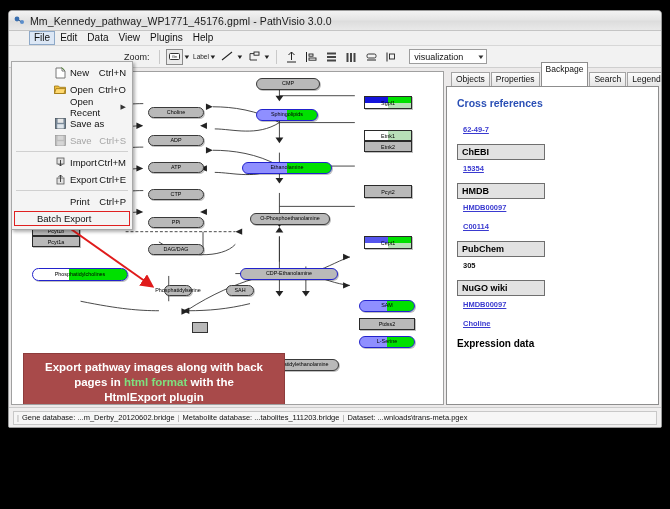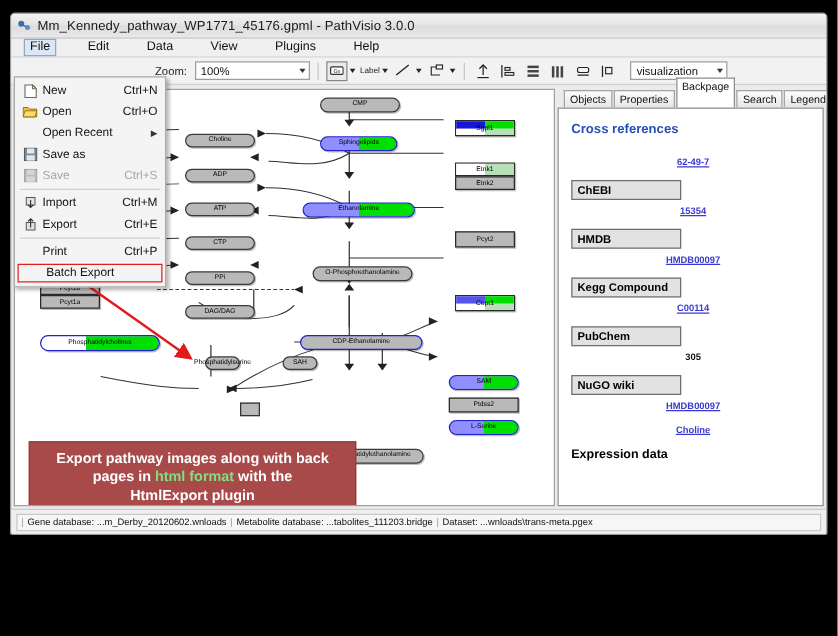--- a/index.html
+++ b/index.html
@@ -35,22 +35,22 @@
   }
   #titlebar .tb-icon svg { display:block; }
   #title-text {
     font-size:10.5px; color:#1a1a1a; white-space:nowrap;
     letter-spacing:.1px;
   }
 
   
   #menubar {
     height:15px; background:#f0f0f0; border-bottom:1px solid #d7d7d7;
-    display:flex; align-items:center; padding-left:10px;
-    position:relative; z-index:40;gap:20px;
+    display:flex; align-items:center; padding-left:20px;
+    position:relative; z-index:40;
   }
   .menu-item {
     font-size:10px; color:#111; padding:1px 5px; white-space:nowrap;
     line-height:12px; cursor:default;
   }
   .menu-item.open { background:#dce7f5; border:1px solid #8ea9c8; padding:0px 4px; }
 
   
   #toolbar {
     height:22px; background:#f2f2f2; border-bottom:1px solid #cfcfcf;
@@ -77,21 +77,21 @@
 
   
   #file-menu {
     position:absolute; left:2px; top:50px; width:122px;
     background:#f4f4f4; border:1px solid #a8a8a8;
     box-shadow:2px 2px 3px rgba(0,0,0,.3);
     z-index:60; padding:2px 0;
   }
   .fm-row {
     display:flex; align-items:center; height:17px;
-    padding:0 2px; position:relative;
+    padding:0 2px; position:relative;margin-left:36px;
   }
   .fm-ico { width:20px; display:flex; justify-content:center; align-items:center; flex:none; }
   .fm-label { font-size:9.5px; color:#111; flex:1; }
   .fm-label.disabled { color:#a6a6a6; }
   .fm-key { font-size:9.5px; color:#111; padding-right:4px; }
   .fm-key.disabled { color:#a6a6a6; }
   .fm-sub { font-size:7px; color:#333; padding-right:4px; }
   .fm-sep { height:1px; background:#d0d0d0; margin:2px 4px; }
   .fm-row.highlight {
     border:1.5px solid #e02020; margin:1px 2px; height:15px;
@@ -174,21 +174,21 @@
     padding:10px 12px 0 10px; position:relative;
   }
   .xref-title {
     font-size:10.5px; font-weight:bold; color:#2a4fb5; margin-bottom:16px;
   }
   .xref-db {
     width:88px; border:1px solid #6f6f6f; background:#e2e2e2;
     font-size:9px; font-weight:bold; color:#000;
     padding:2px 4px; margin-bottom:4px;
   }
-  .xref-val { font-size:7.5px; margin:0 0 10px 6px;text-align:center; }
+  .xref-val { font-size:7.5px; margin:0 0 10px 6px; }
   .xref-val a { color:#3a3ad0; text-decoration:underline; font-weight:bold; }
   .xref-val.plain { color:#111; font-weight:bold; text-decoration:none; }
   .expr-title { font-size:10px; font-weight:bold; color:#000; margin-top:2px; }
 
   
   #statusbar {
     position:absolute; left:0; right:0; bottom:0; height:20px;
     background:#f0efef; border-top:1px solid #cccccc;
     display:flex; align-items:center; padding:0 4px;
   }
@@ -220,24 +220,20 @@
     <div class="menu-item open">File</div>
     <div class="menu-item">Edit</div>
     <div class="menu-item">Data</div>
     <div class="menu-item">View</div>
     <div class="menu-item">Plugins</div>
     <div class="menu-item">Help</div>
   </div>
 
   <div id="toolbar">
     <span class="tb-label">Zoom:</span>
-    <div class="combo" id="zoom-combo">
-      <span>100%</span>
-      <span class="caret">▼</span>
-    </div>
     <div class="tb-sep"></div>
 
     <div class="tb-btn framed">
       <svg width="11" height="9" viewBox="0 0 11 9">
         <rect x="0.5" y="1.5" width="10" height="6" rx="1" fill="#fff" stroke="#333"></rect>
         <text x="5.5" y="6.4" font-size="4.2" text-anchor="middle" fill="#222" font-family="Liberation Sans">Gn</text>
       </svg>
     </div>
     <span class="tb-arrow">▼</span>
 
@@ -637,40 +633,39 @@
         <div class="xref-title">Cross references</div>
 
         <div class="xref-val"><a href="#">62-49-7</a></div>
 
         <div class="xref-db">ChEBI</div>
         <div class="xref-val"><a href="#">15354</a></div>
 
         <div class="xref-db">HMDB</div>
         <div class="xref-val"><a href="#">HMDB00097</a></div>
 
-        <div class="xref-db">Kegg Compound</div>
         <div class="xref-val"><a href="#">C00114</a></div>
 
         <div class="xref-db">PubChem</div>
         <div class="xref-val plain">305</div>
 
         <div class="xref-db">NuGO wiki</div>
         <div class="xref-val"><a href="#">HMDB00097</a></div>
 
         <div class="xref-val"><a href="#">Choline</a></div>
 
         <div class="expr-title">Expression data</div>
       </div>
     </div>
   </div>
 
   <div id="statusbar">
     <div id="status-inner">
       <span class="bar">|</span>
-      <span class="seg">Gene database: ...m_Derby_20120602.wnloads</span>
+      <span class="seg">Gene database: ...m_Derby_20120602.bridge</span>
       <span class="bar">|</span>
       <span class="seg">Metabolite database: ...tabolites_111203.bridge</span>
       <span class="bar">|</span>
       <span class="seg">Dataset: ...wnloads\trans-meta.pgex</span>
     </div>
   </div>
 
 </div>
 
 </body></html>

